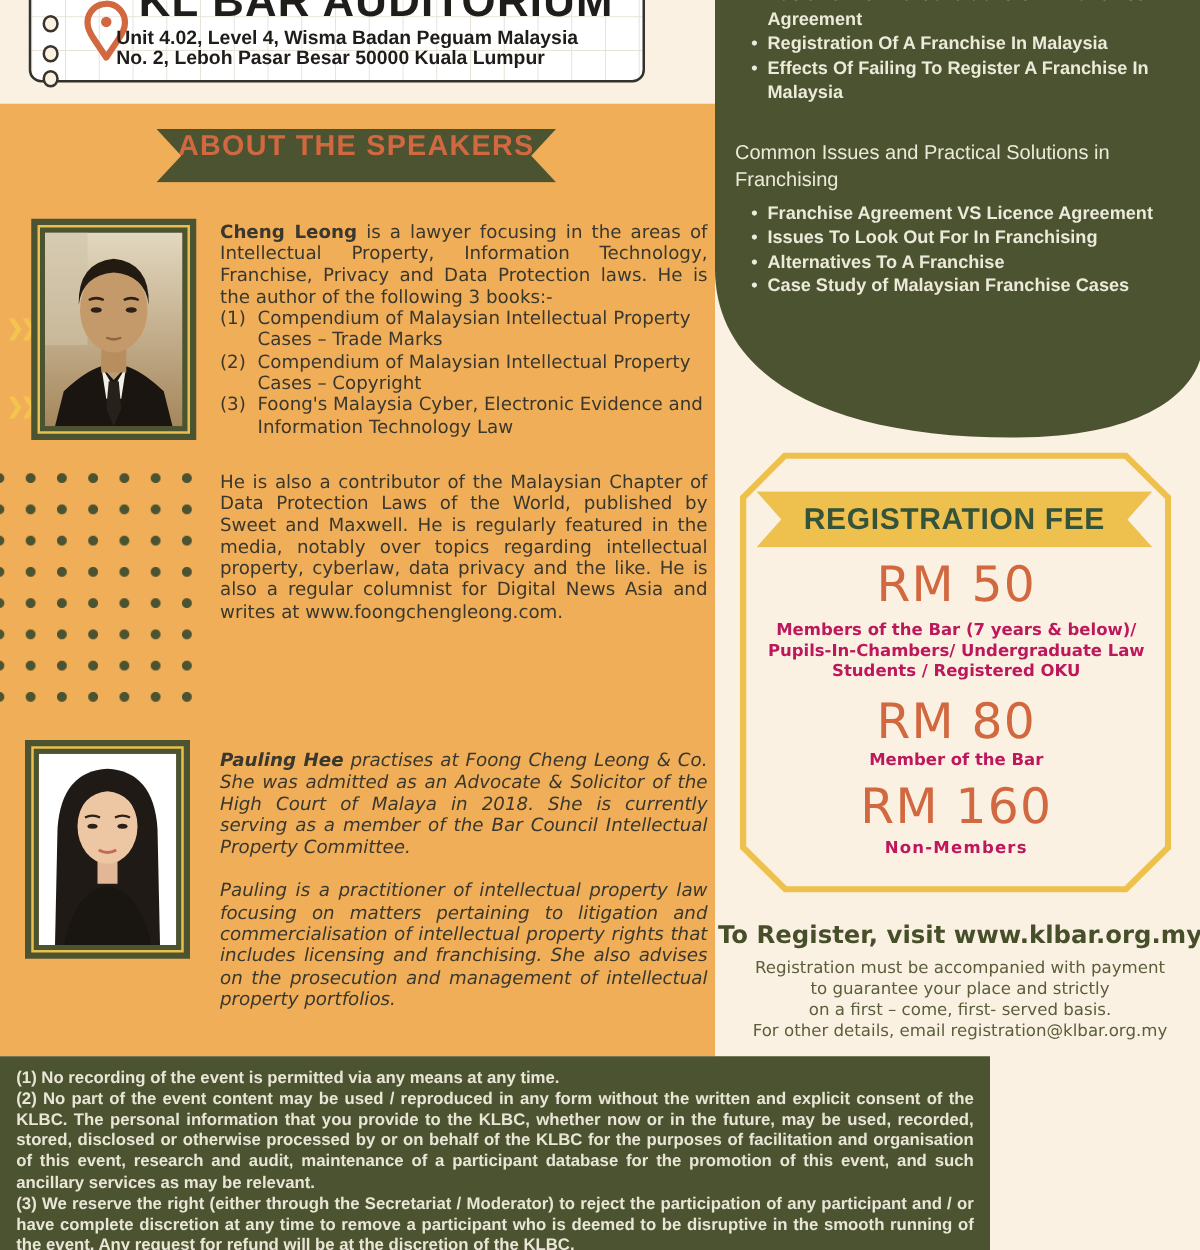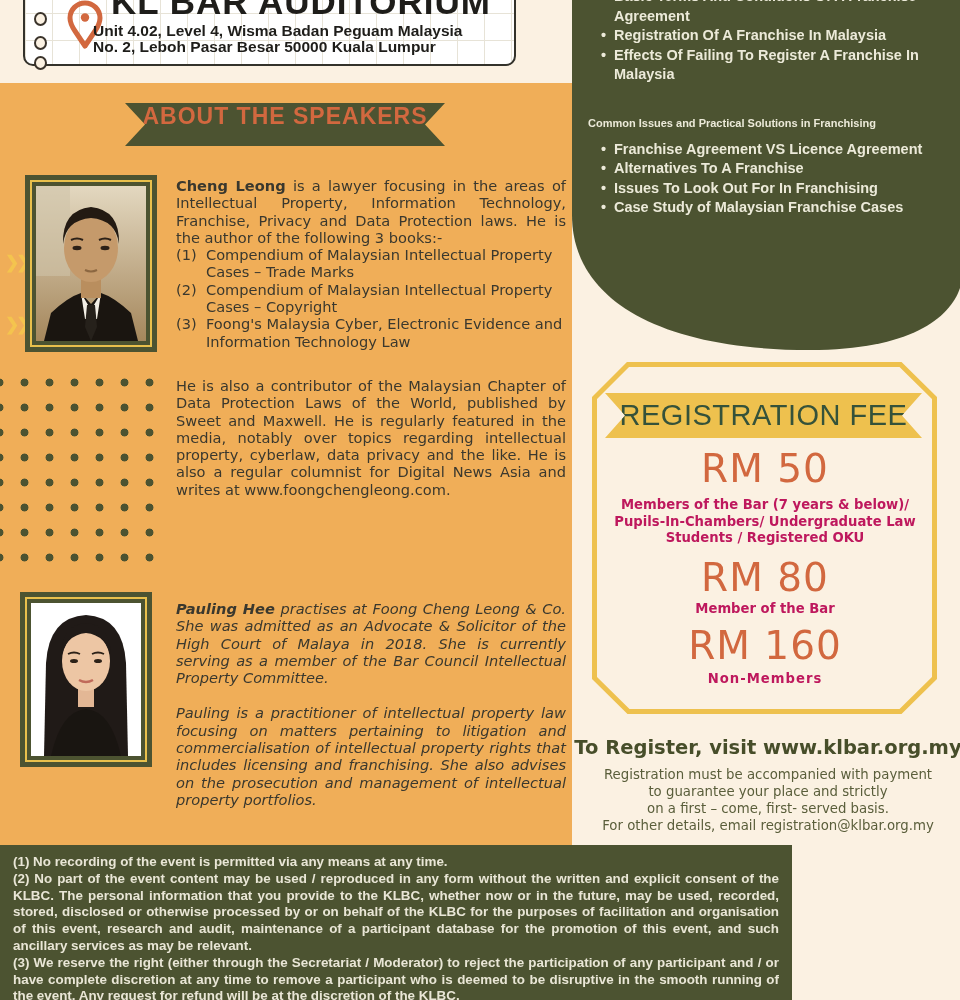--- a/index.html
+++ b/index.html
@@ -36,21 +36,21 @@
     color:var(--light-text,#ecead9);
   }
   .topic-list{list-style:none;margin:0;padding:0 0 0 26px;}
   .topic-list li{
     position:relative;font-weight:bold;font-size:14.5px;line-height:19.5px;
   }
   .topic-list li::before{
     content:"•";position:absolute;left:-13px;top:0;
   }
   .topics h3{
-    margin:27px 0 6px 0;font-size:11px;line-height:22px;font-weight:bold;color:var(--light-text,#ecead9);
+    margin:27px 0 6px 0;font-size:16px;line-height:22px;font-weight:normal;color:var(--light-text,#ecead9);
   }
   
   .panel{position:absolute;left:0;top:83px;width:572px;height:762px;
          background:var(--panel-orange,#f0ae58);}
   .ribbon-speakers{
     position:absolute;left:125px;top:103px;width:320px;height:43px;
     background:var(--olive,#4c5331);z-index:3;
     clip-path:polygon(0 0,100% 0,calc(100% - 20px) 50%,100% 100%,0 100%,20px 50%);
     display:flex;align-items:flex-start;justify-content:center;
   }
@@ -85,21 +85,21 @@
   .book-row .num{flex:0 0 30px;}
   .book-row .txt{flex:1;text-align:left;}
   
   .fee-outline{position:absolute;left:592px;top:362px;z-index:2;}
   .ribbon-fee{
     position:absolute;left:605px;top:393px;width:317px;height:45px;z-index:3;
     background:var(--gold,#eec14e);
     clip-path:polygon(0 0,100% 0,calc(100% - 20px) 50%,100% 100%,0 100%,20px 50%);
     display:flex;align-items:center;justify-content:center;
   }
-  .ribbon-fee span{font-weight:400;font-size:29px;letter-spacing:.5px;color:var(--fee-title,#35523a);}
+  .ribbon-fee span{font-weight:700;font-size:24px;letter-spacing:.5px;color:var(--fee-title,#35523a);}
   .fee-entry{position:absolute;left:600px;width:330px;text-align:center;z-index:3;
              font-family:"DejaVu Sans",sans-serif;}
   .fee-price{color:var(--accent,#d2683f);font-weight:400;font-size:39px;line-height:44px;letter-spacing:1px;}
   .fee-label{font-weight:bold;font-size:13.2px;line-height:16.5px;color:#be185d;}
   .p50{top:447px}.l50{top:497px}
   .p80{top:556px}.l80{top:601px}
   .p160{top:624px}.l160{top:671px;letter-spacing:1px}
   .register-line{
     position:absolute;left:570px;top:736px;width:396px;text-align:center;z-index:3;
     font-family:"DejaVu Sans",sans-serif;font-weight:bold;font-size:19.5px;color:var(--register-green,#474e2a);
@@ -131,22 +131,22 @@
 
   <div class="topics">
     <ul class="topic-list">
       <li>Basic Terms And Conditions Of A Franchise Agreement</li>
       <li>Registration Of A Franchise In Malaysia</li>
       <li>Effects Of Failing To Register A Franchise In Malaysia</li>
     </ul>
     <h3>Common Issues and Practical Solutions in Franchising</h3>
     <ul class="topic-list">
       <li>Franchise Agreement VS Licence Agreement</li>
+      <li>Issues To Look Out For In Franchising</li>
       <li>Alternatives To A Franchise</li>
-      <li>Issues To Look Out For In Franchising</li>
       <li>Case Study of Malaysian Franchise Cases</li>
     </ul>
   </div>
 
   <div class="notepad">
     <span class="hole h1"></span>
     <span class="hole h2"></span>
     <span class="hole h3"></span>
     <svg class="pin" viewBox="0 0 36 52" aria-hidden="true">
       <path d="M18 3 C9.7 3 3 9.7 3 18 C3 22.5 5.2 27 8.3 31.5 L18 46 L27.7 31.5 C30.8 27 33 22.5 33 18 C33 9.7 26.3 3 18 3 Z" fill="none" stroke="#d2683f" stroke-width="5" stroke-linejoin="round"></path>

